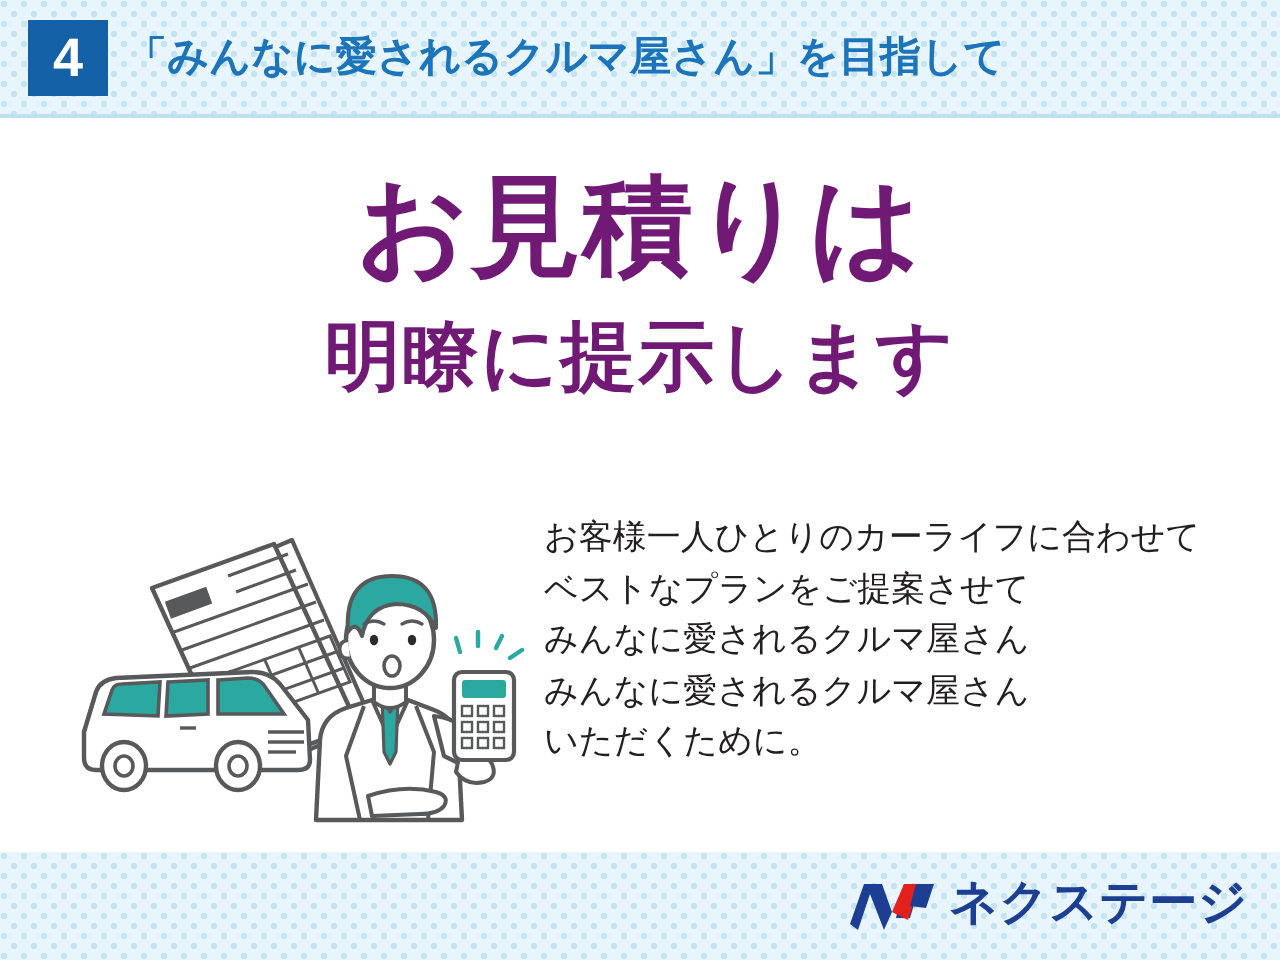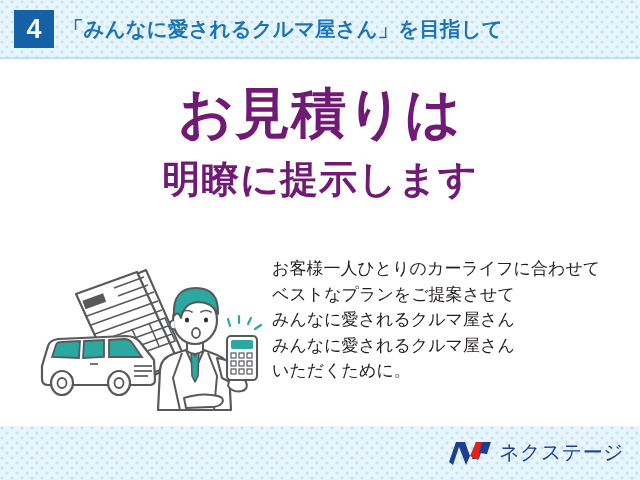--- a/index.html
+++ b/index.html
@@ -138,22 +138,22 @@
     position: absolute;
     right: 16px;
     top: 11px;
     height: 30px;
     display: flex;
     align-items: center;
     gap: 7px;
   }
   #brand-mark { display: block; }
   #brand-name {
-    font-size: 20px;
-    font-weight: normal;
+    font-size: 24px;
+    font-weight: bold;
     color: #1c3f94;
     letter-spacing: 0.4px;
     line-height: 30px;
     white-space: nowrap;
   }
 </style>
 </head>
 <body>
 
 <div id="page">

